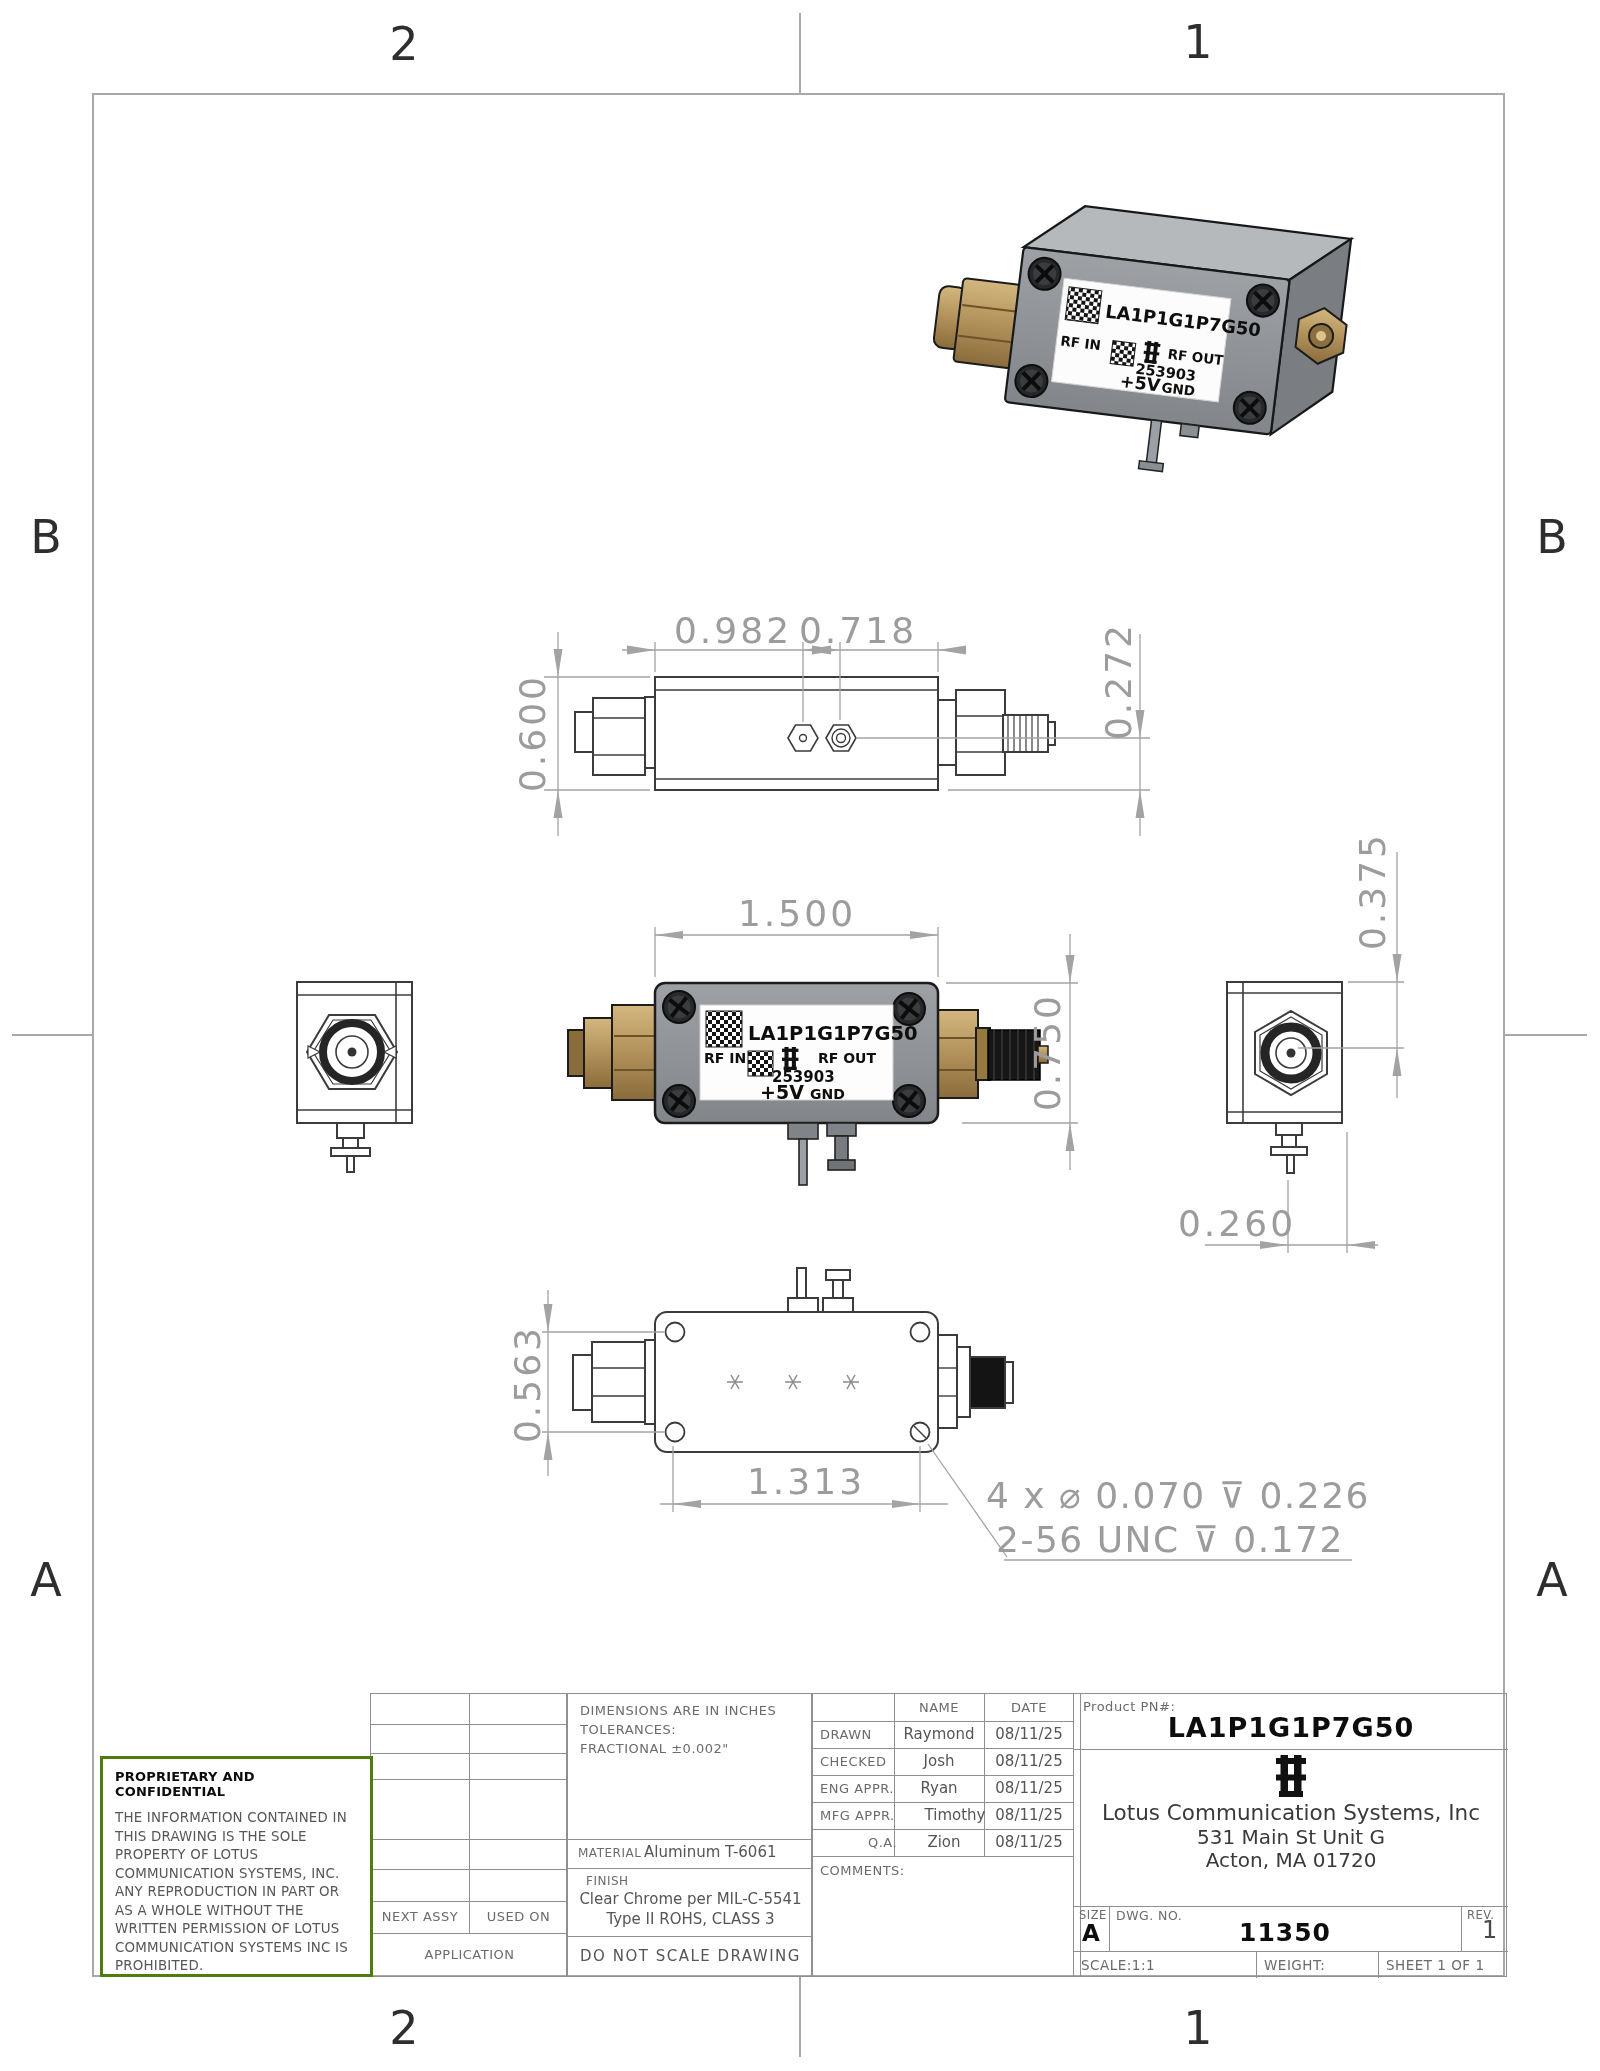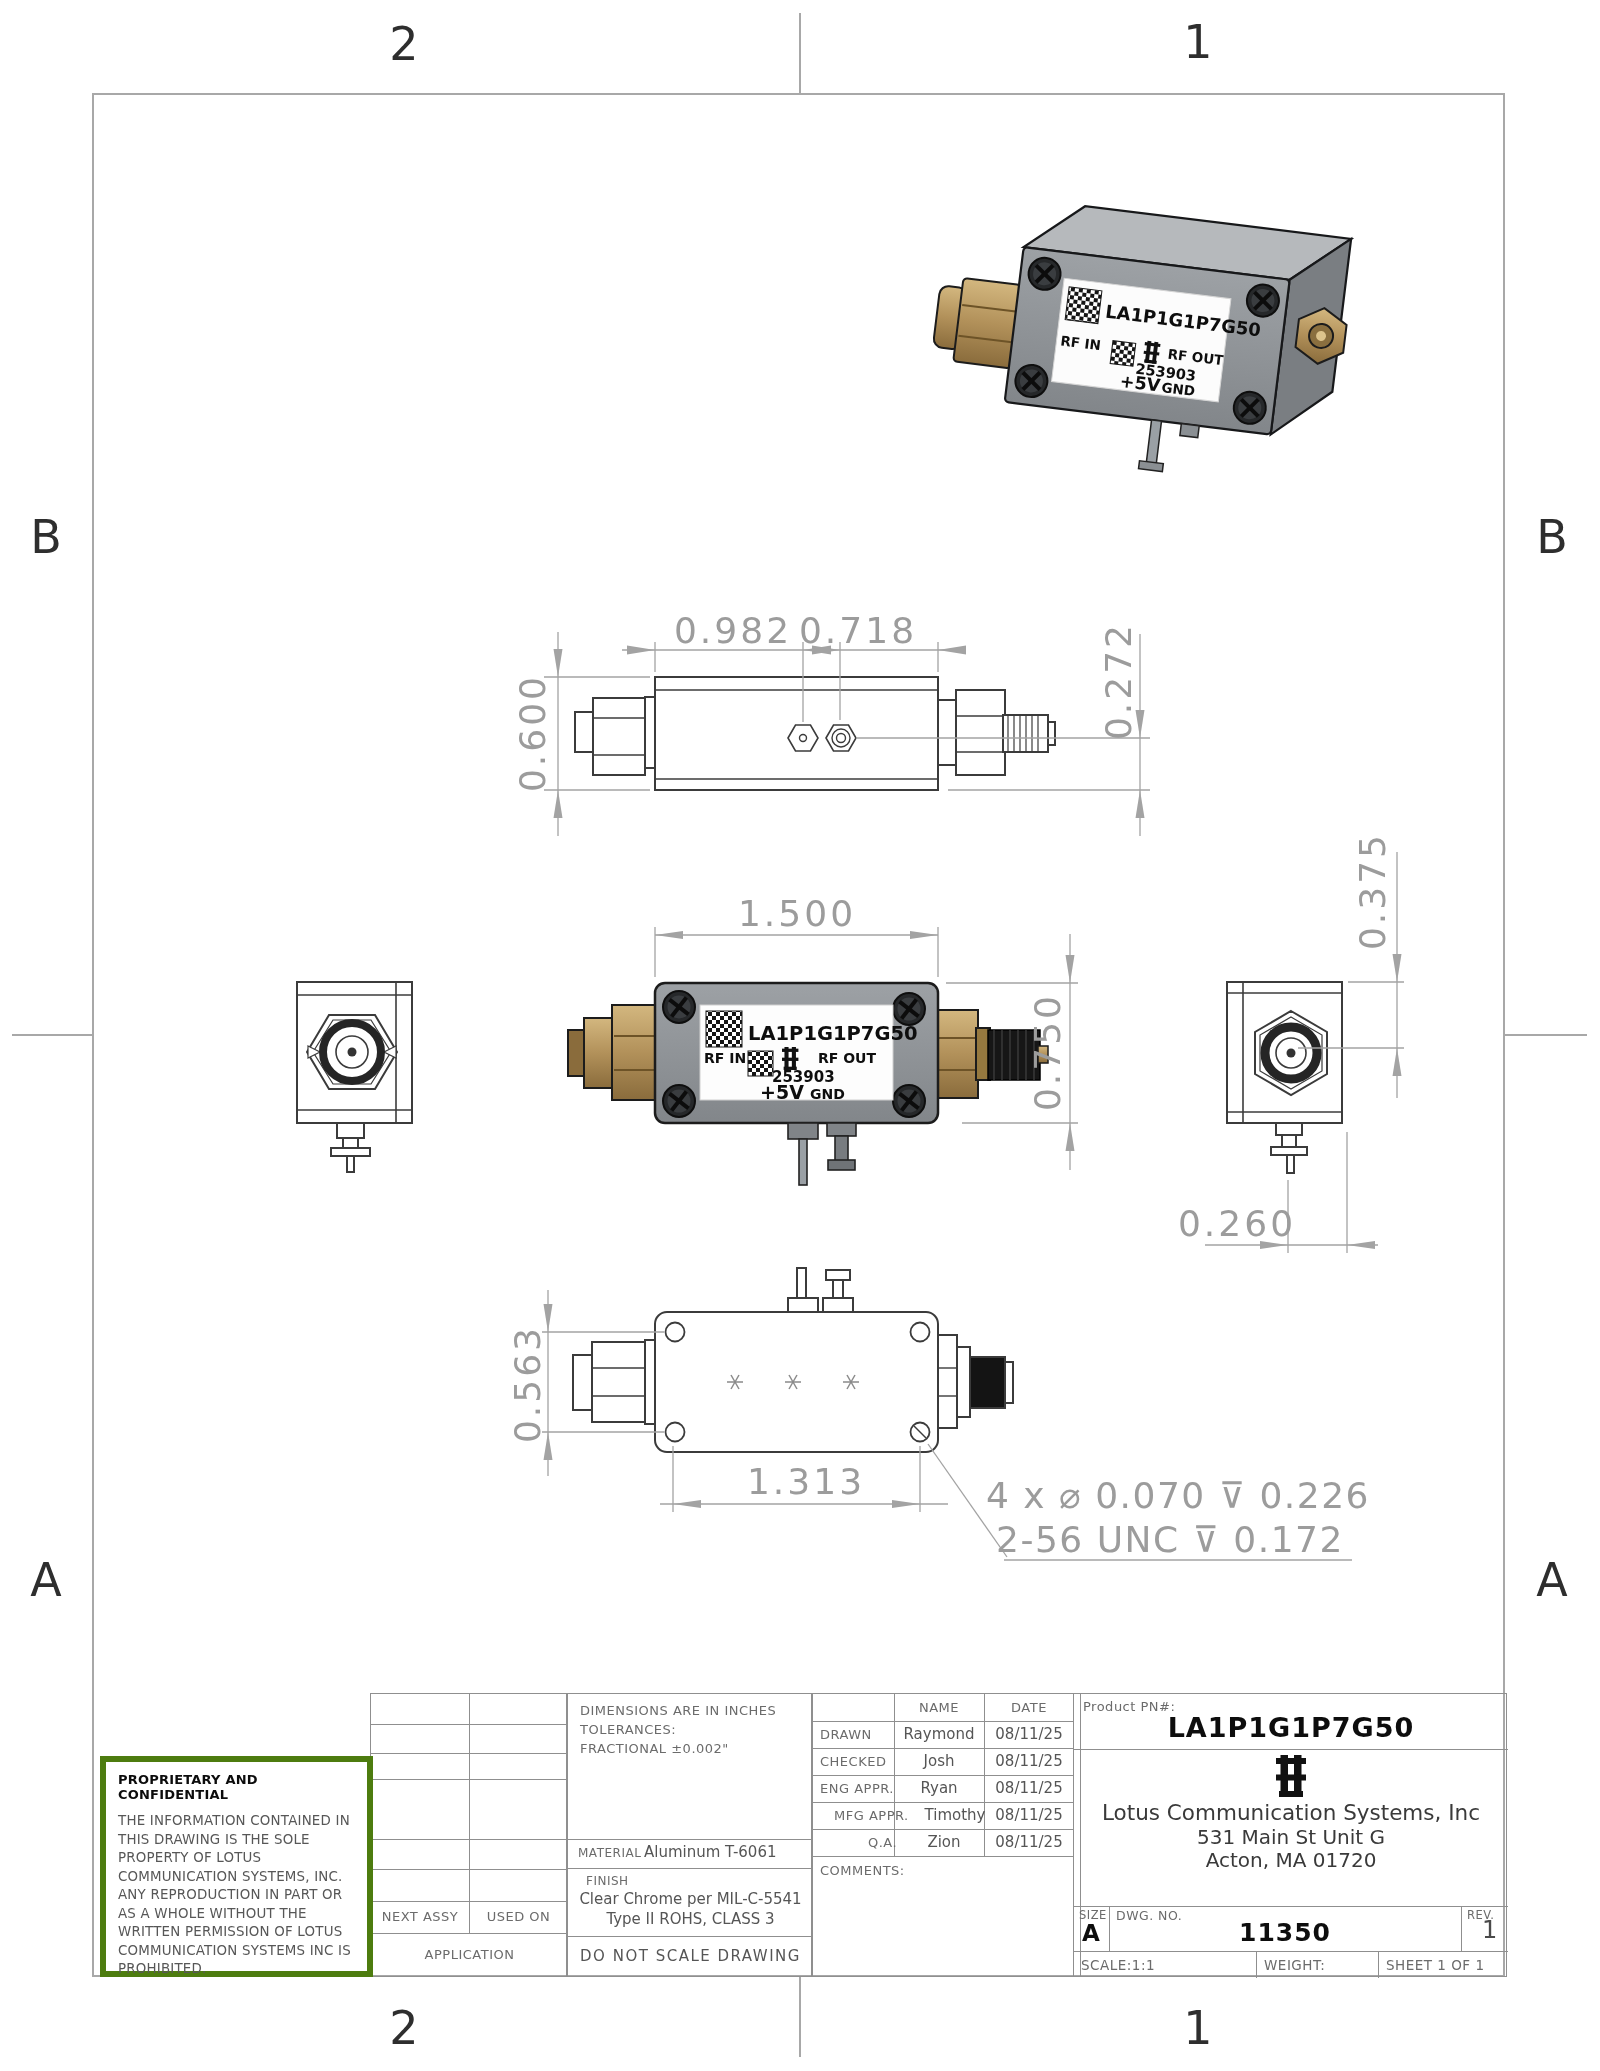--- a/index.html
+++ b/index.html
@@ -372,21 +372,21 @@
     <div class="tb-md tb-c" style="left:171px;top:31px;width:90px;">08/11/25</div>
 
     <div class="tb-sm" style="left:7px;top:60px;">CHECKED</div>
     <div class="tb-md tb-c" style="left:81px;top:58px;width:90px;">Josh</div>
     <div class="tb-md tb-c" style="left:171px;top:58px;width:90px;">08/11/25</div>
 
     <div class="tb-sm" style="left:7px;top:87px;">ENG APPR.</div>
     <div class="tb-md tb-c" style="left:81px;top:85px;width:90px;">Ryan</div>
     <div class="tb-md tb-c" style="left:171px;top:85px;width:90px;">08/11/25</div>
 
-    <div class="tb-sm" style="left:21px;top:114px;">MFG APPR.</div>
+    <div class="tb-sm" style="left:7px;top:114px;">MFG APPR.</div>
     <div class="tb-md tb-c" style="left:81px;top:112px;width:90px;padding-left:16px;">Timothy</div>
     <div class="tb-md tb-c" style="left:171px;top:112px;width:90px;">08/11/25</div>
 
     <div class="tb-sm" style="left:7px;top:141px;margin-left:48px;">Q.A.</div>
     <div class="tb-md tb-c" style="left:86px;top:139px;width:90px;">Zion</div>
     <div class="tb-md tb-c" style="left:171px;top:139px;width:90px;">08/11/25</div>
 
     <div class="tb-sm" style="left:7px;top:169px;">COMMENTS:</div>
   </div>
 
@@ -414,18 +414,18 @@
     <div class="tb-c abs" style="left:35px;top:224px;width:352px;font-size:25px;font-weight:700;color:#0d0d0d;letter-spacing:1px;">11350</div>
     <div class="tb-sm" style="left:393px;top:214px;font-size:11.5px;">REV.</div>
     <div class="abs" style="left:408px;top:222px;font-size:24px;color:#4a4a4a;">1</div>
     <div class="tline" style="left:182px;top:257px;width:1px;height:27px;"></div>
     <div class="tline" style="left:304px;top:257px;width:1px;height:27px;"></div>
     <div class="tb-sm" style="left:7px;top:263px;font-size:13.5px;">SCALE:1:1</div>
     <div class="tb-sm" style="left:190px;top:263px;font-size:13.5px;">WEIGHT:</div>
     <div class="tb-sm" style="left:312px;top:263px;font-size:13.5px;">SHEET 1 OF 1</div>
   </div>
 
-  <div class="tbx" style="left:100px;top:1756px;width:273px;height:221px;border:6px solid #4d7c0f;padding:10px 12px;">
+  <div class="tbx" style="left:100px;top:1756px;width:273px;height:221px;border:3px solid #4d7c0f;padding:10px 12px;">
     <div class="prop-title">PROPRIETARY AND CONFIDENTIAL</div>
     <div class="prop-body">THE INFORMATION CONTAINED IN THIS DRAWING IS THE SOLE PROPERTY OF LOTUS COMMUNICATION SYSTEMS, INC. ANY REPRODUCTION IN PART OR AS A WHOLE WITHOUT THE WRITTEN PERMISSION OF LOTUS COMMUNICATION SYSTEMS INC IS PROHIBITED.</div>
   </div>
 
 </div>
 
 </body></html>

